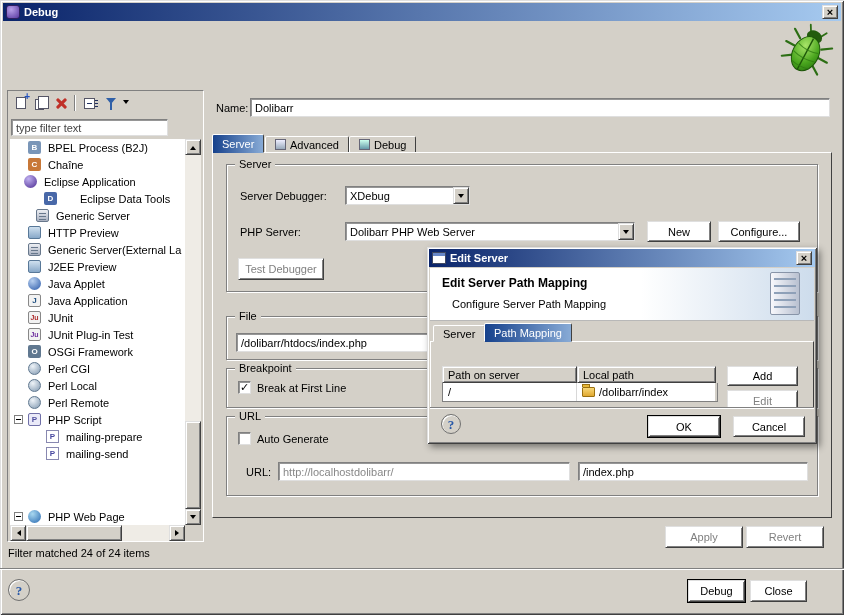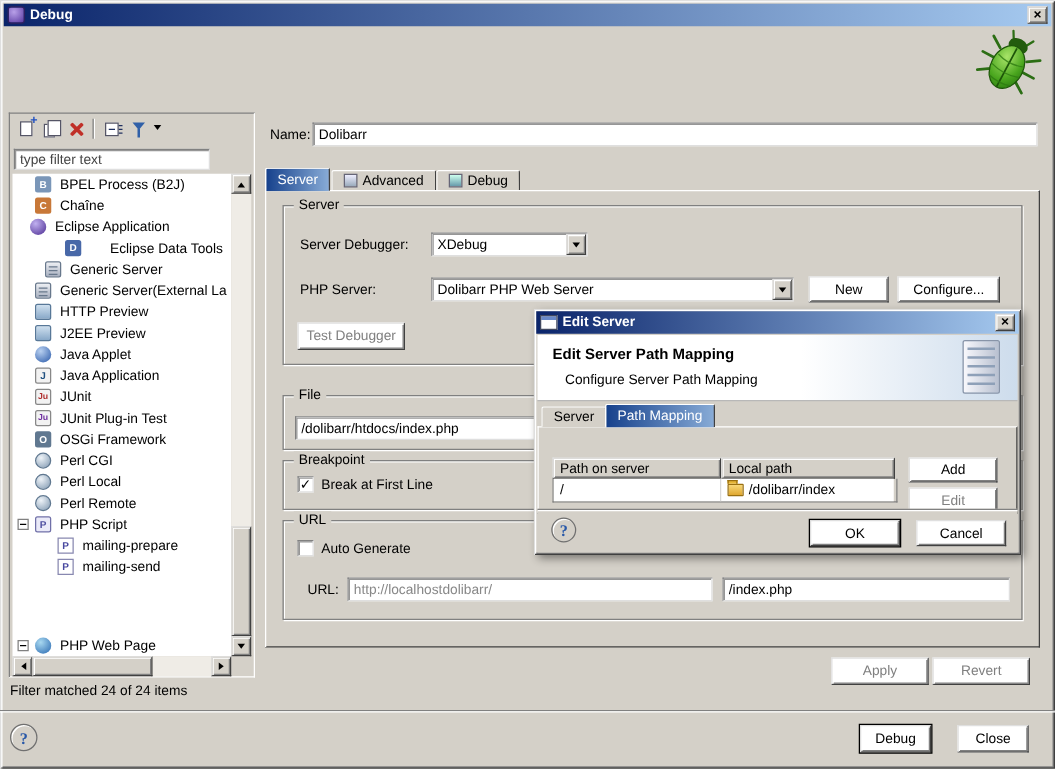--- a/index.html
+++ b/index.html
@@ -193,39 +193,39 @@
         <div class="tree-row" style="padding-left: 4px;">
           <span class="expander-spacer"></span>
           <span class="ti ti-chain"></span>
           <span class="tree-label">Chaîne</span>
         </div>
         <div class="tree-row" style="">
           <span class="expander-spacer"></span>
           <span class="ti ti-eclipse-app"></span>
           <span class="tree-label">Eclipse Application</span>
         </div>
-        <div class="tree-row" style="padding-left: 12px; gap: 16px;">
+        <div class="tree-row" style="padding-left: 4px; gap: 16px;">
           <span class="expander-spacer"></span>
           <span class="ti ti-data-tools"></span>
           <span class="tree-label">Eclipse Data Tools</span>
         </div>
         <div class="tree-row" style="padding-left: 12px;">
           <span class="expander-spacer"></span>
           <span class="ti ti-server"></span>
           <span class="tree-label">Generic Server</span>
         </div>
         <div class="tree-row" style="padding-left: 4px;">
           <span class="expander-spacer"></span>
+          <span class="ti ti-preview"></span>
+          <span class="tree-label">HTTP Preview</span>
+        </div>
+        <div class="tree-row" style="padding-left: 4px;">
+          <span class="expander-spacer"></span>
           <span class="ti ti-server"></span>
           <span class="tree-label">Generic Server(External La</span>
-        </div>
-        <div class="tree-row" style="padding-left: 4px;">
-          <span class="expander-spacer"></span>
-          <span class="ti ti-preview"></span>
-          <span class="tree-label">HTTP Preview</span>
         </div>
         <div class="tree-row" style="padding-left: 4px;">
           <span class="expander-spacer"></span>
           <span class="ti ti-preview"></span>
           <span class="tree-label">J2EE Preview</span>
         </div>
         <div class="tree-row" style="padding-left: 4px;">
           <span class="expander-spacer"></span>
           <span class="ti ti-java-applet"></span>
           <span class="tree-label">Java Applet</span>
@@ -377,21 +377,21 @@
   <div class="lbl" style="left:246px;top:466px">URL:</div>
   <input class="field" style="left: 278px; top: 462px; width: 292px; height: 19px; color: rgb(136, 136, 136);" value="http://localhostdolibarr/">
   <input class="field" style="left: 578px; top: 462px; width: 230px; height: 19px;" value="/index.php">
 
   <div class="btn disabled" style="left:665px;top:526px;width:78px;height:22px">Apply</div>
   <div class="btn disabled" style="left:746px;top:526px;width:78px;height:22px">Revert</div>
 
   <div class="sep-h" style="top:568px"></div>
   <div class="help-btn" style="left:8px;top:579px;width:22px;height:22px">?</div>
   <div class="btn default" style="left:688px;top:580px;width:57px;height:22px">Debug</div>
-  <div class="btn" style="left:766px;top:580px;width:57px;height:22px">Close</div>
+  <div class="btn" style="left:750px;top:580px;width:57px;height:22px">Close</div>
 
   <div id="edit-dialog">
     <div class="titlebar" style="left:2px;top:2px;width:386px;height:18px">
       <span class="dlg-icon"></span>
       <span>Edit Server</span>
       <span class="tb-close">×</span>
     </div>
     <div id="dlg-header">
       <div class="lbl" style="left:12px;top:8px;font-weight:bold;font-size:12px">Edit Server Path Mapping</div>
       <div class="lbl" style="left:22px;top:30px">Configure Server Path Mapping</div>

